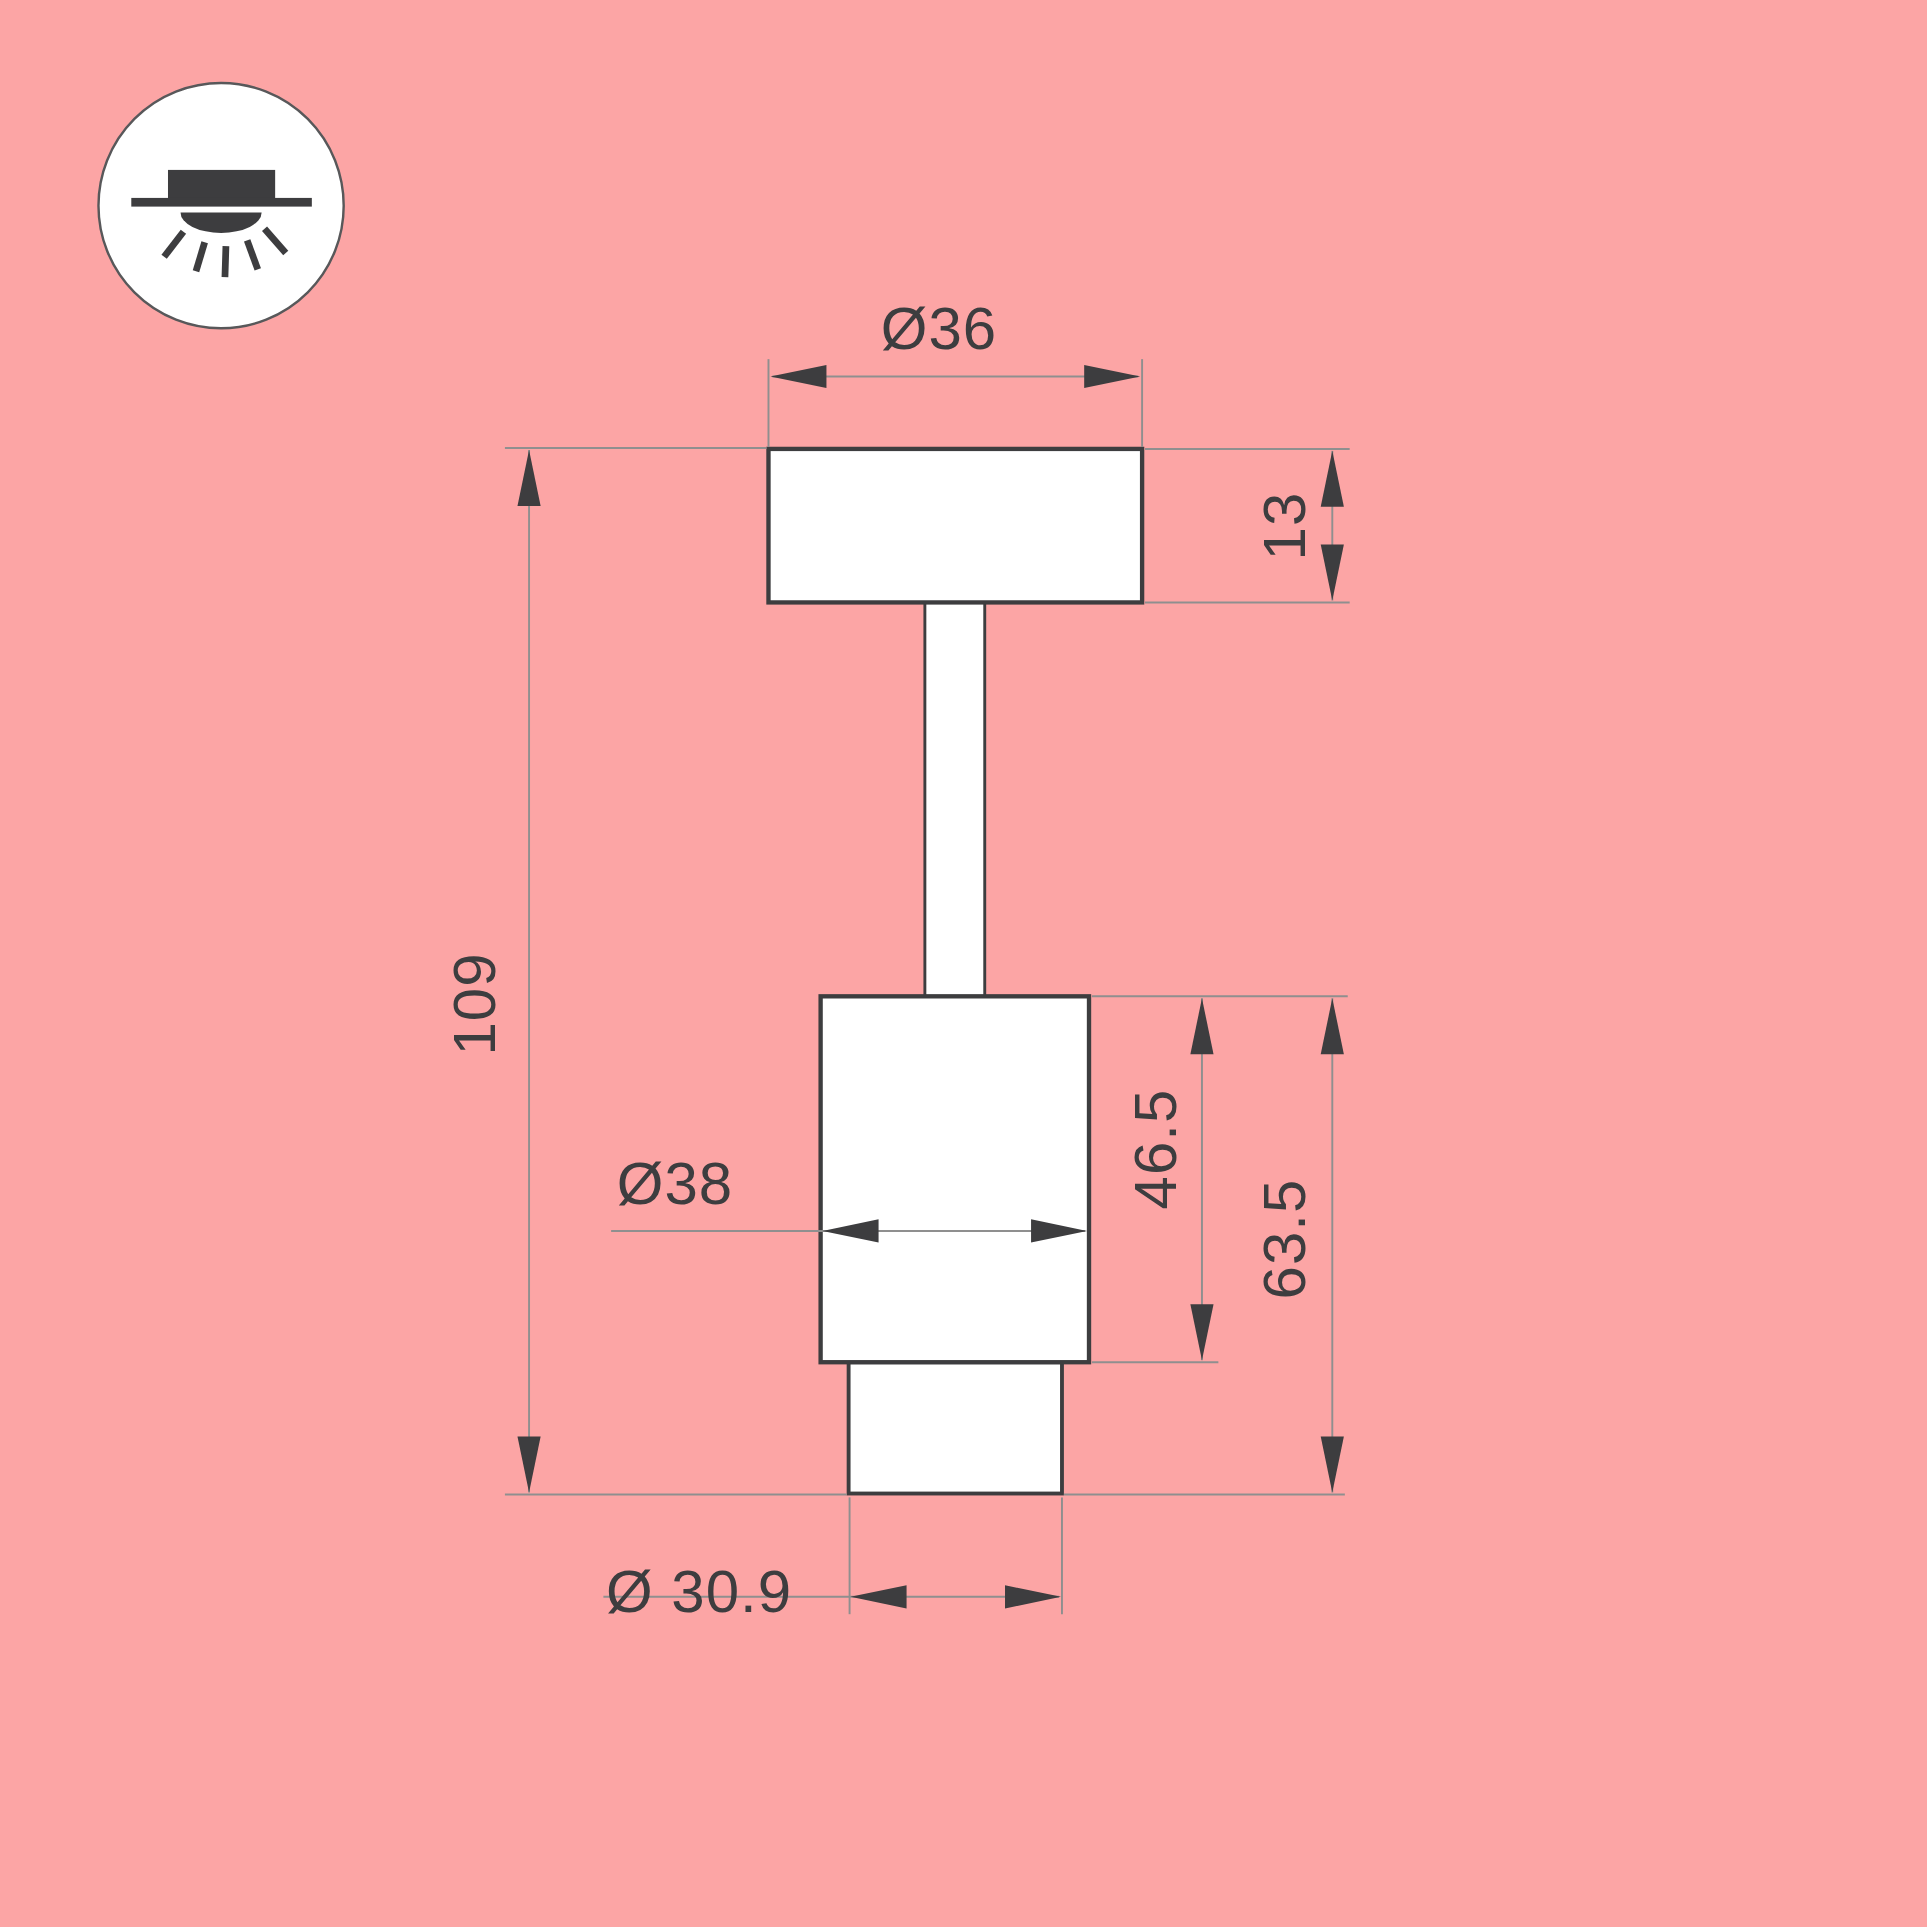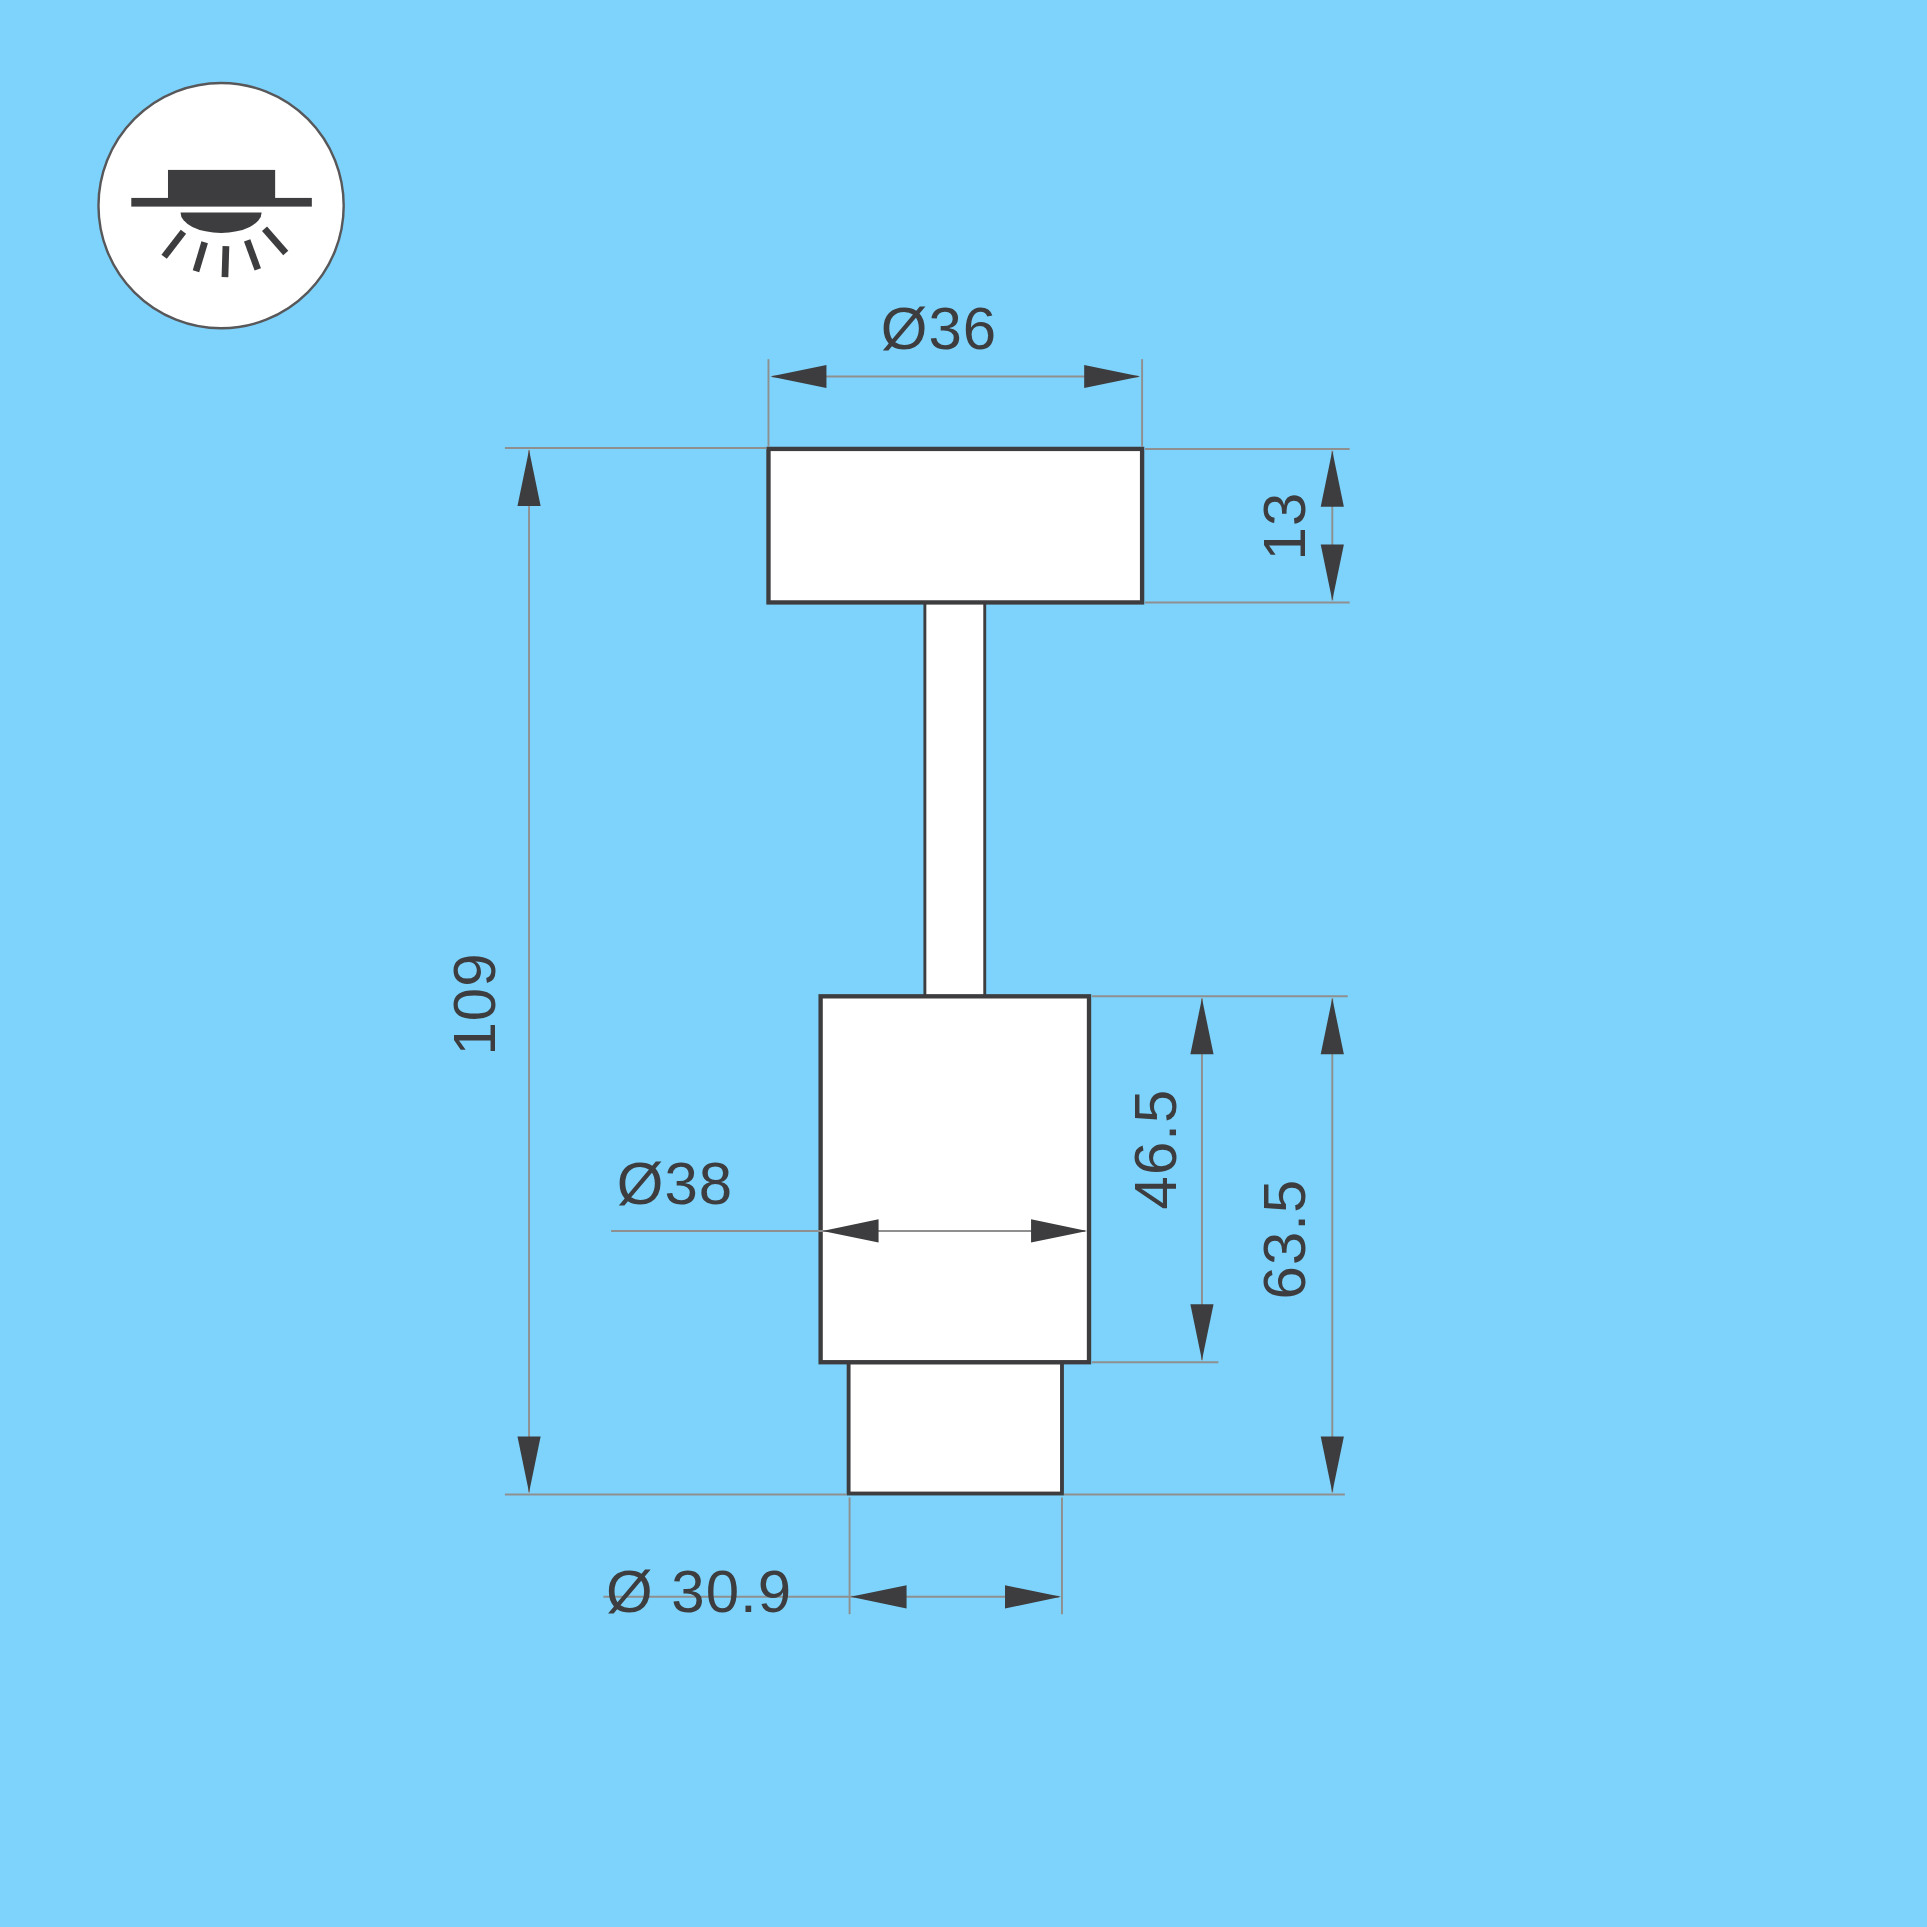--- a/index.html
+++ b/index.html
@@ -4,21 +4,21 @@
 <style>
   html, body {
     margin: 0;
     padding: 0;
     background: #ffffff;
   }
   .canvas {
     position: relative;
     width: 1927px;
     height: 1927px;
-    background: #7dd3fc;
+    background: #fca5a5;
     font-family: "Liberation Sans", sans-serif;
     overflow: hidden;
   }
   .drawing-svg {
     position: absolute;
     left: 0;
     top: 0;
   }
   .dim-label {
     position: absolute;

